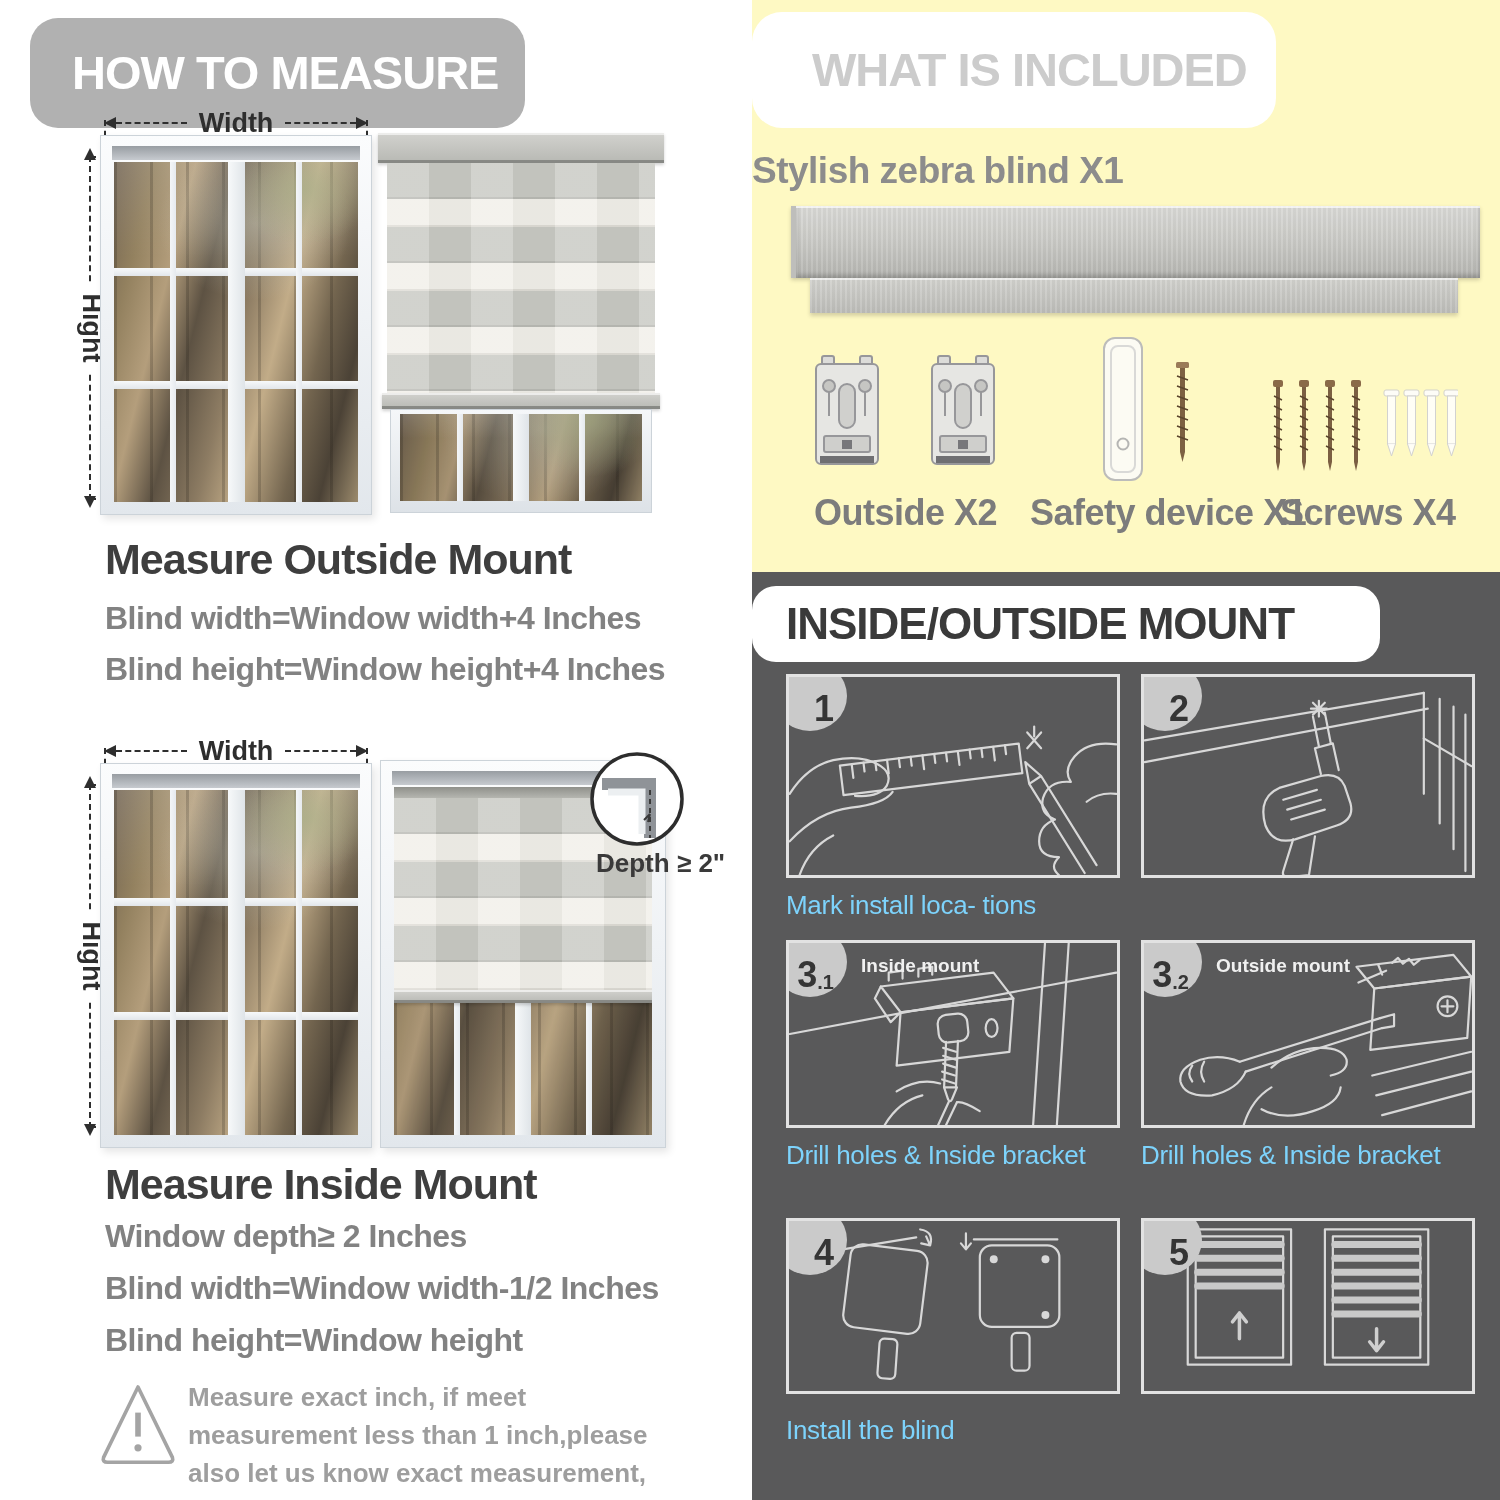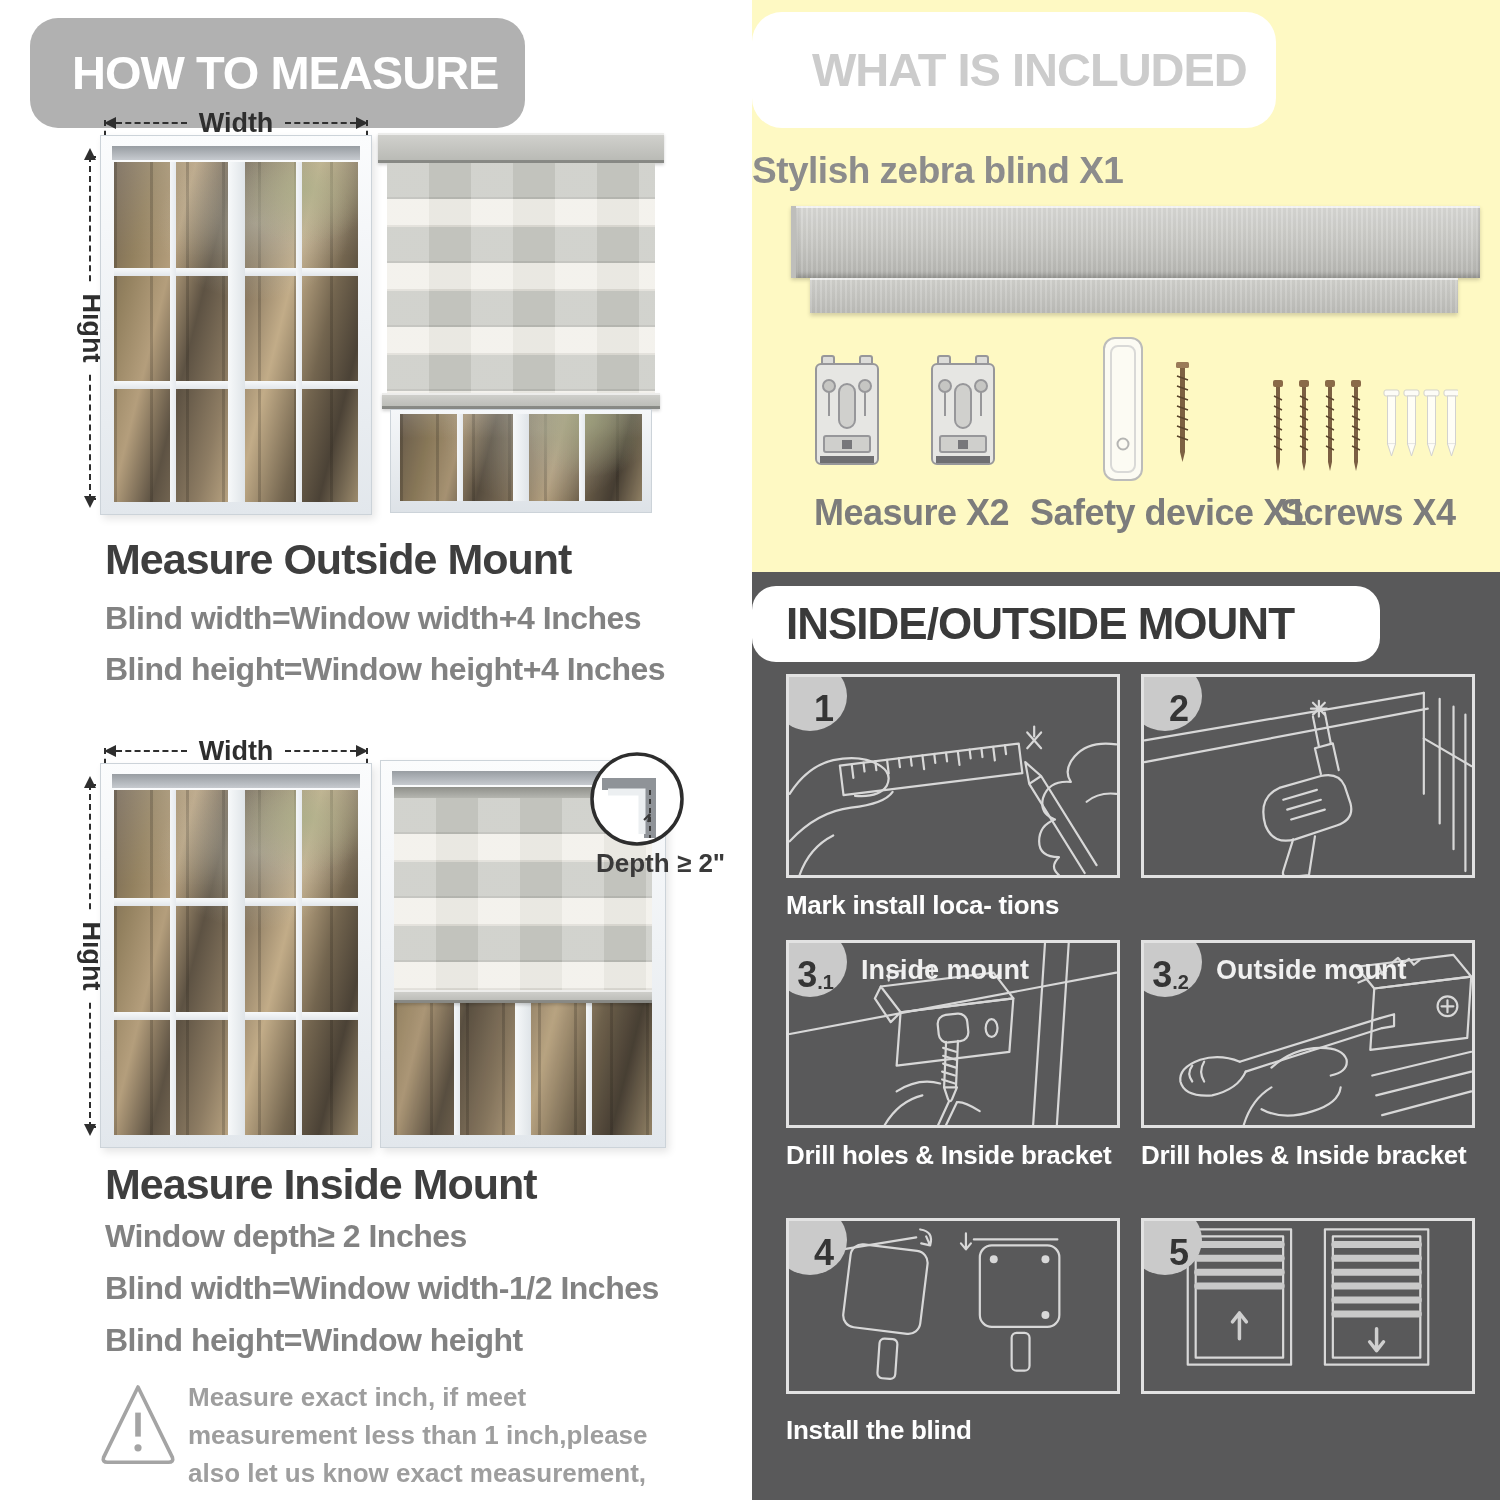--- a/index.html
+++ b/index.html
@@ -94,22 +94,22 @@
   .item-lbl{position:absolute;top:492px;font-size:36px;font-weight:bold;color:#7c7c7c;letter-spacing:-0.5px;white-space:nowrap;}
 
   
   .step-box{position:absolute;width:334px;border:3px solid #e2e2e2;background:#59595a;
             box-sizing:border-box;overflow:hidden;}
   .badge{position:absolute;top:-16px;left:-16px;width:74px;height:70px;border-radius:50%;
          background:#cacaca;color:#353535;font-weight:bold;font-size:36px;
          display:flex;align-items:flex-end;justify-content:flex-end;
          padding:0 13px 4px 0;box-sizing:border-box;line-height:1;}
   .badge .sub{font-size:20px;font-weight:bold;padding-bottom:1px;}
-  .step-title{position:absolute;left:72px;top:12px;color:#f0f0f0;font-size:27px;font-weight:bold;white-space:nowrap;}
-  .caption{position:absolute;width:360px;color:#ffffff;font-size:26px;font-weight:bold;
+  .step-title{position:absolute;left:72px;top:12px;color:#f0f0f0;font-size:19px;font-weight:bold;white-space:nowrap;}
+  .caption{position:absolute;width:360px;color:#7dd3fc;font-size:26px;font-weight:normal;
            letter-spacing:-0.3px;white-space:nowrap;}
   .lineart{position:absolute;inset:0;width:100%;height:100%;}
   .lineart *{vector-effect:non-scaling-stroke;}
 </style>
 </head>
 <body>
 
 <div id="stage">
 
   <div class="h-gray">HOW TO MEASURE</div>
@@ -304,21 +304,21 @@
             </g>
           <g transform="translate(60 0)">
               <rect x="0" y="0" width="15" height="6" rx="2" fill="#fdfdfd" opacity=".9" stroke="#cfcfcd"></rect>
             <rect x="3.5" y="6" width="8" height="48" fill="rgba(255,255,255,.85)" stroke="#d2d2d0"></rect>
             <path d="M3.5 54 L7.5 66 L11.5 54" fill="rgba(255,255,255,.85)" stroke="#d2d2d0"></path>
             </g>
         </g>
       </g>
     </svg>
 
-    <div class="item-lbl" style="left:62px;">Measure X2</div>
+    <div class="item-lbl" style="left:62px;">Outside X2</div>
     <div class="item-lbl" style="left:278px;">Safety device X1</div>
     <div class="item-lbl" style="left:528px;">Screws X4</div>
   </div>
 
   <div class="rp-dark">
     <div class="h-white-dark">INSIDE/OUTSIDE MOUNT</div>
 
     <div class="step-box" style="left:34px;top:102px;height:204px;">
       <svg class="lineart" viewBox="0 0 330 200">
         <g stroke="#d8d8d8" stroke-width="2.2" fill="none" stroke-linecap="round" stroke-linejoin="round">

